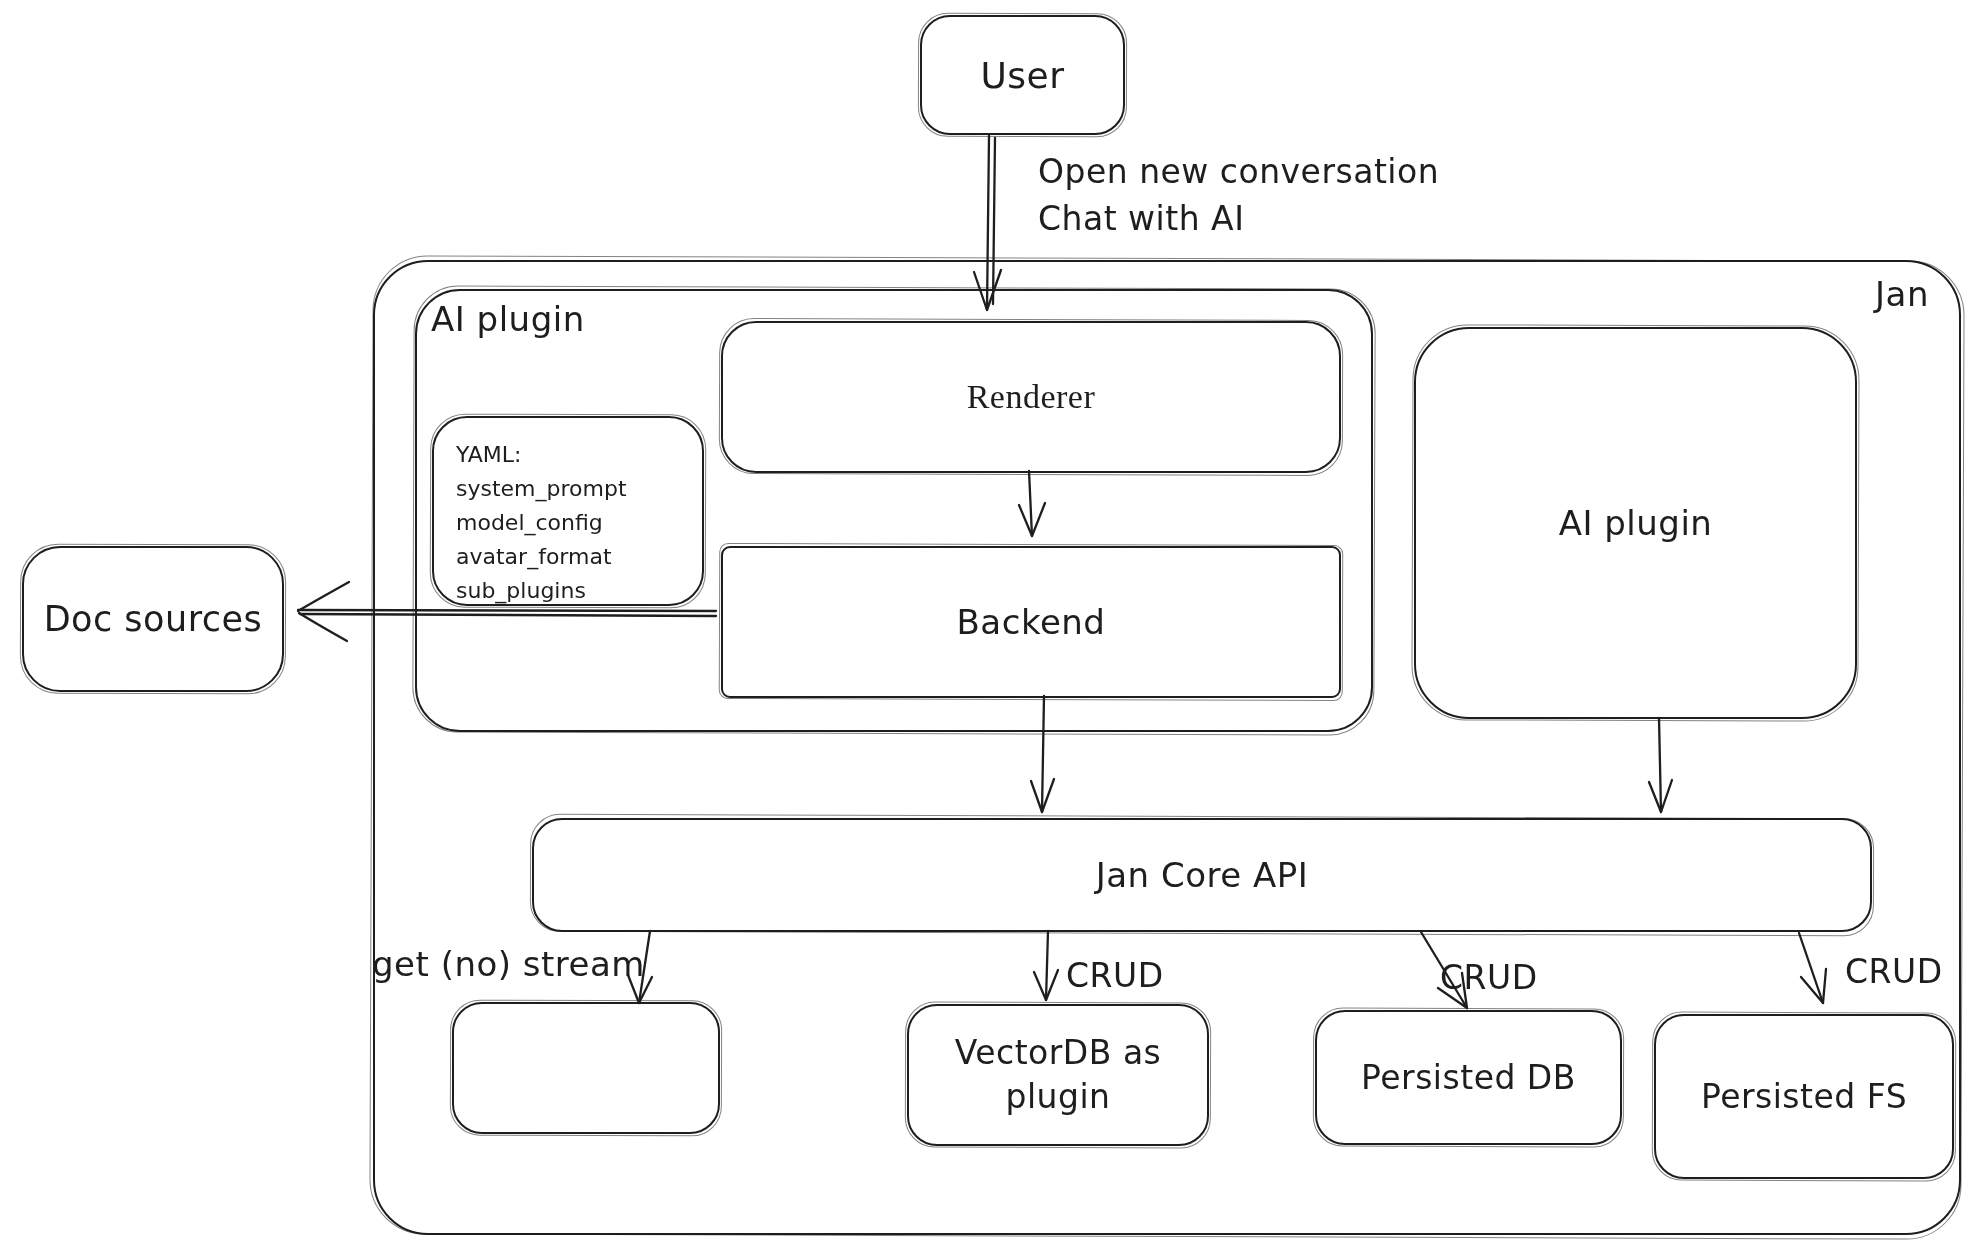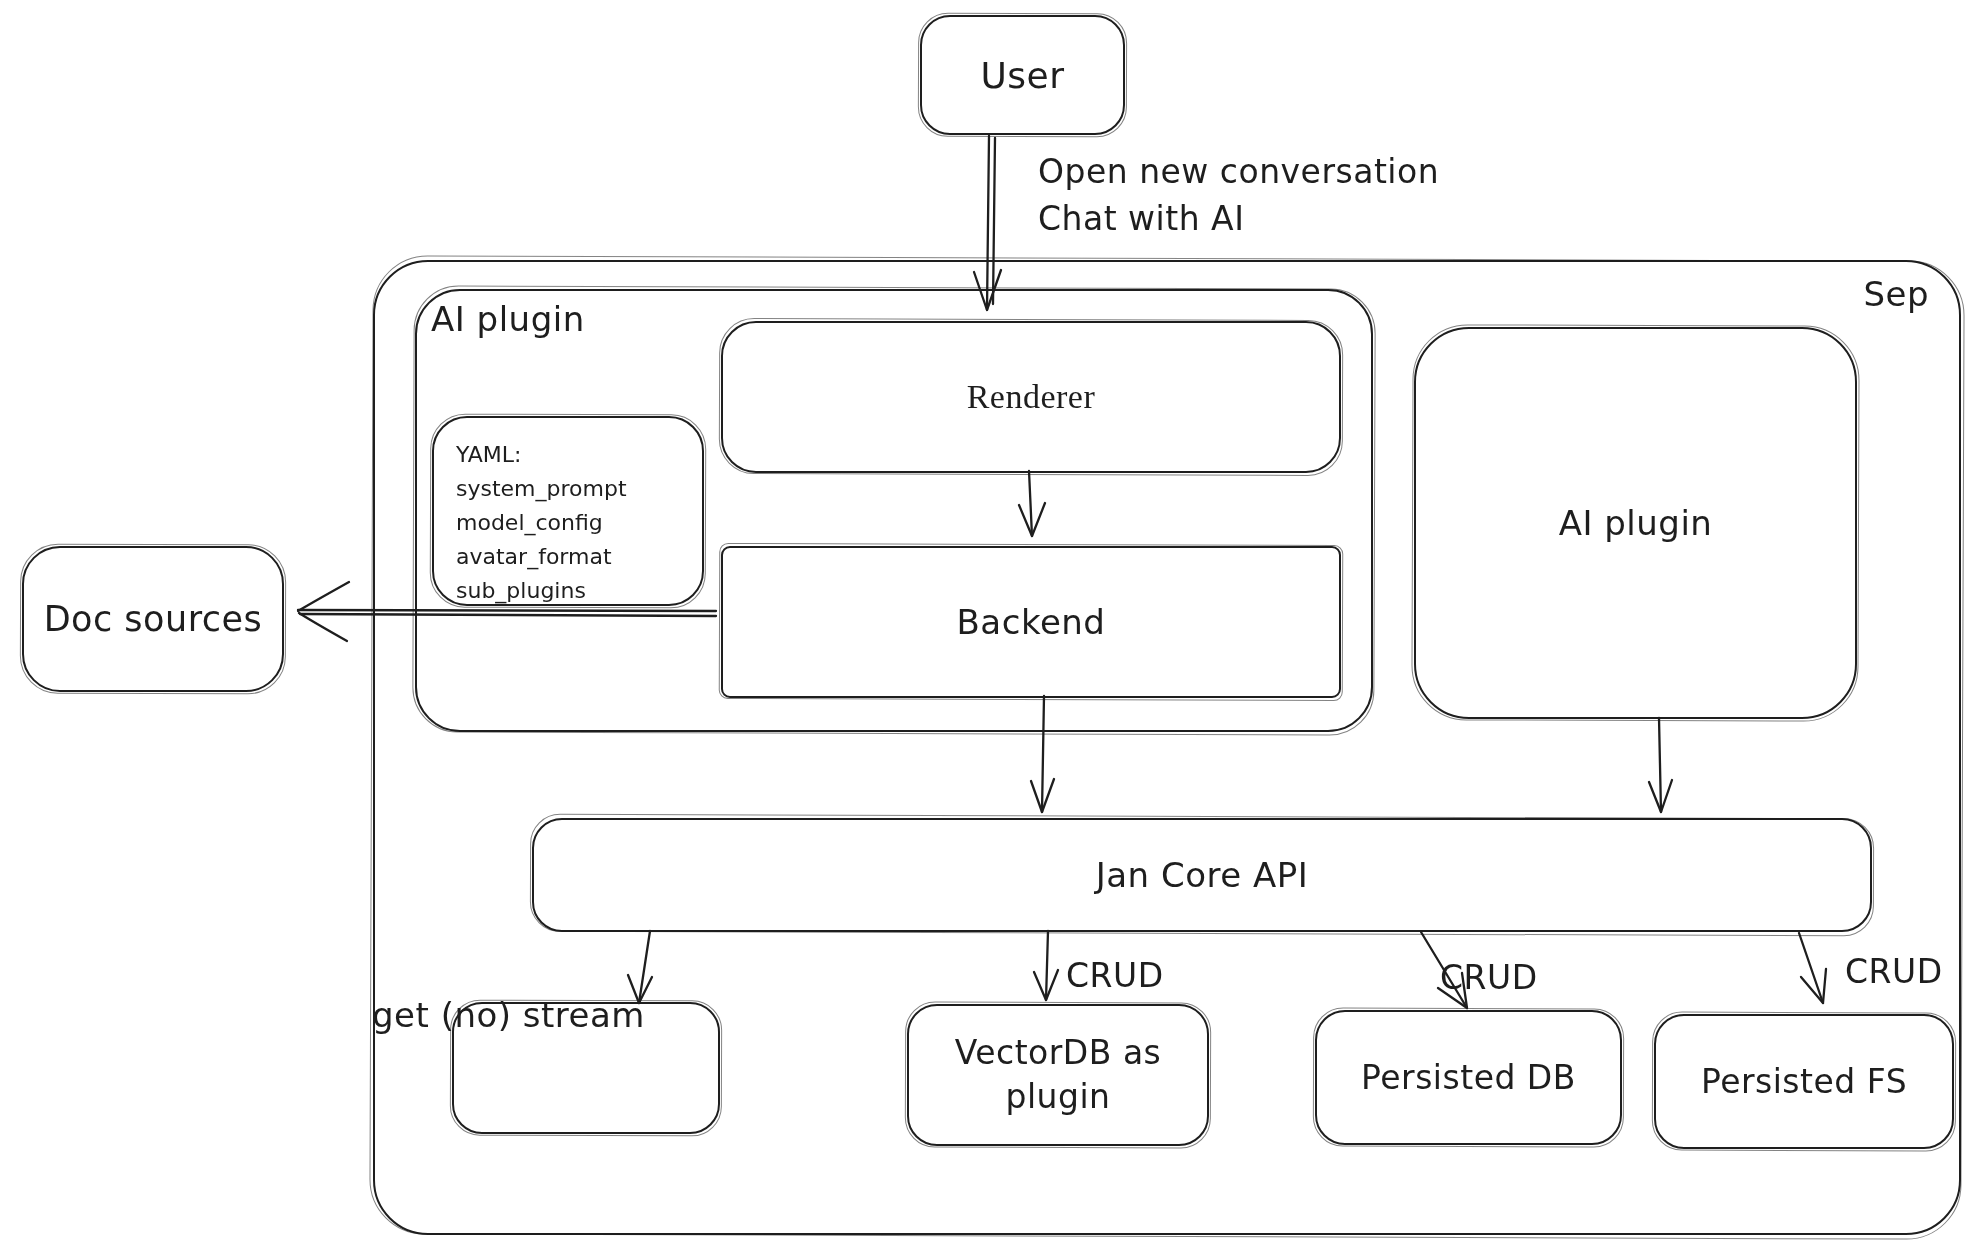--- a/index.html
+++ b/index.html
@@ -80,21 +80,21 @@
 
   <div class="box" style="left:920px; top:15px; width:205px; height:120px; border-radius:30px;">
     <div class="label-center" style="font-size:36px;">User</div>
   </div>
 
   <div class="box" style="left:22px; top:546px; width:262px; height:146px; border-radius:38px;">
     <div class="label-center" style="font-size:35px;">Doc sources</div>
   </div>
 
   <div class="box" style="left:373px; top:260px; width:1588px; height:975px; border-radius:55px;">
-    <span class="corner-label" style="top:12px; right:30px;">Sep</span>
+    <span class="corner-label" style="top:12px; right:30px;">Jan</span>
 
     <div class="box" style="left:40px; top:27px; width:958px; height:443px; border-radius:45px;">
       <span class="corner-label" style="top:8px; left:14px;">AI plugin</span>
 
       <div class="box" style="left:15px; top:125px; width:272px; height:190px; border-radius:35px;">
         <div class="yaml-text">
           <div>YAML:</div>
           <div>system_prompt</div>
           <div>model_config</div>
           <div>avatar_format</div>
@@ -122,28 +122,28 @@
     <div class="box" style="left:77px; top:740px; width:268px; height:132px; border-radius:30px;"></div>
 
     <div class="box" style="left:532px; top:742px; width:302px; height:142px; border-radius:30px;">
       <div class="label-center wrap-narrow" style="font-size:33px; padding:0 35px;">VectorDB as plugin</div>
     </div>
 
     <div class="box" style="left:940px; top:748px; width:307px; height:135px; border-radius:30px;">
       <div class="label-center" style="font-size:33px;text-align:right;">Persisted DB</div>
     </div>
 
-    <div class="box" style="left:1279px; top:752px; width:300px; height:135px; border-radius:30px;">
+    <div class="box" style="left:1279px; top:752px; width:300px; height:165px; border-radius:30px;">
       <div class="label-center" style="font-size:33px;">Persisted FS</div>
     </div>
   </div>
 
   <div class="edge-label prelines" style="left:1038px; top:148px;">Open new conversation
 Chat with AI</div>
-  <div class="edge-label" style="left:372px; top:995px; font-size:34px;">get (no) stream</div>
+  <div class="edge-label" style="left:372px; top:944px; font-size:34px;">get (no) stream</div>
   <div class="edge-label" style="left:1066px; top:956px;">CRUD</div>
   <div class="edge-label" style="left:1440px; top:958px;">CRUD</div>
   <div class="edge-label" style="left:1845px; top:952px;">CRUD</div>
 
   <svg class="arrows" width="1981" height="1246" viewBox="0 0 1981 1246">
     <g>
       <path d="M989 136 L987 310"></path>
       <path d="M995 138 L993 304"></path>
       <path d="M974 272 L987 310 L1001 270"></path>
     </g>

